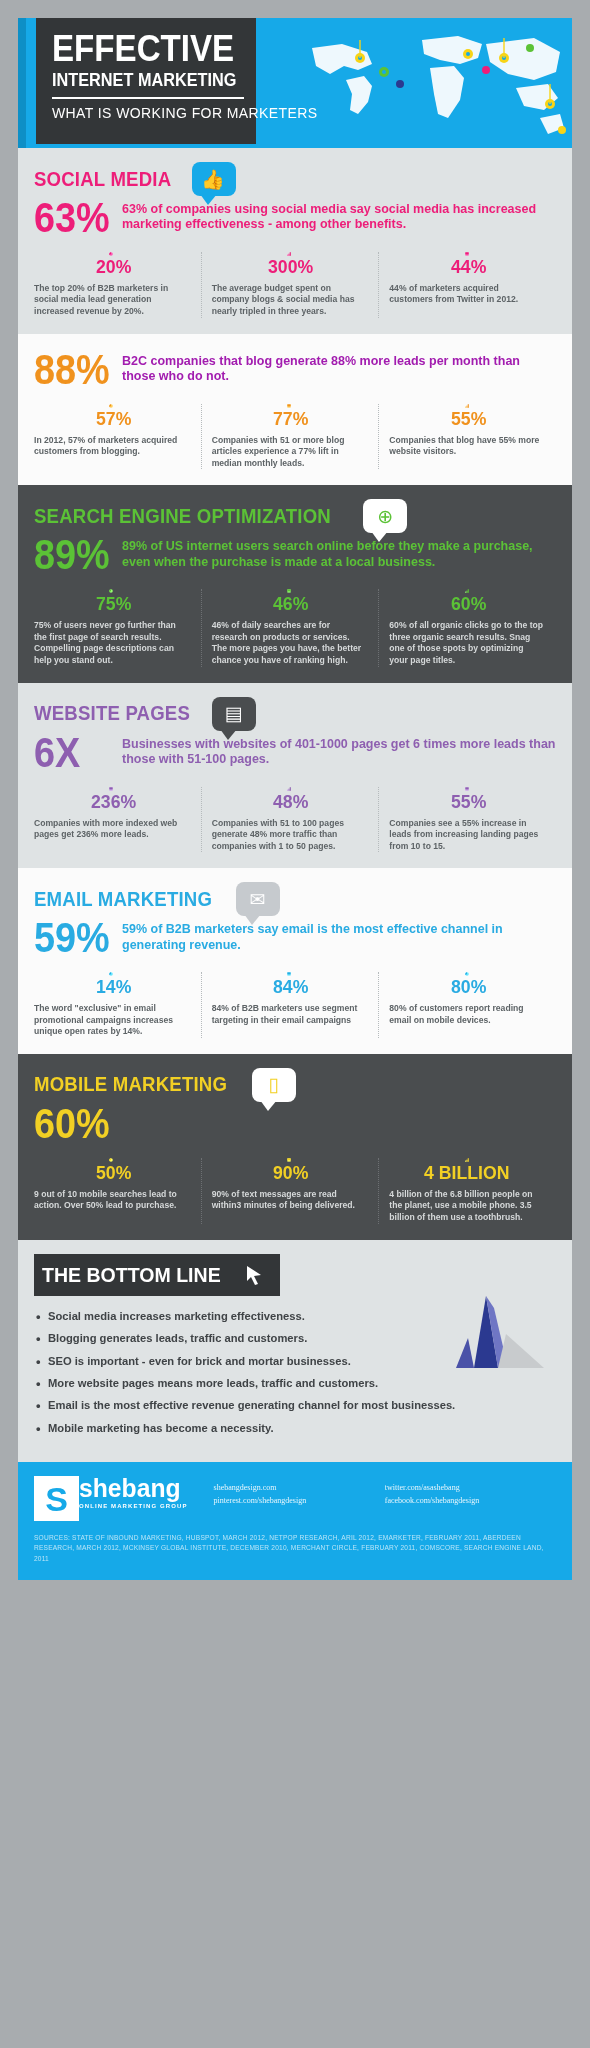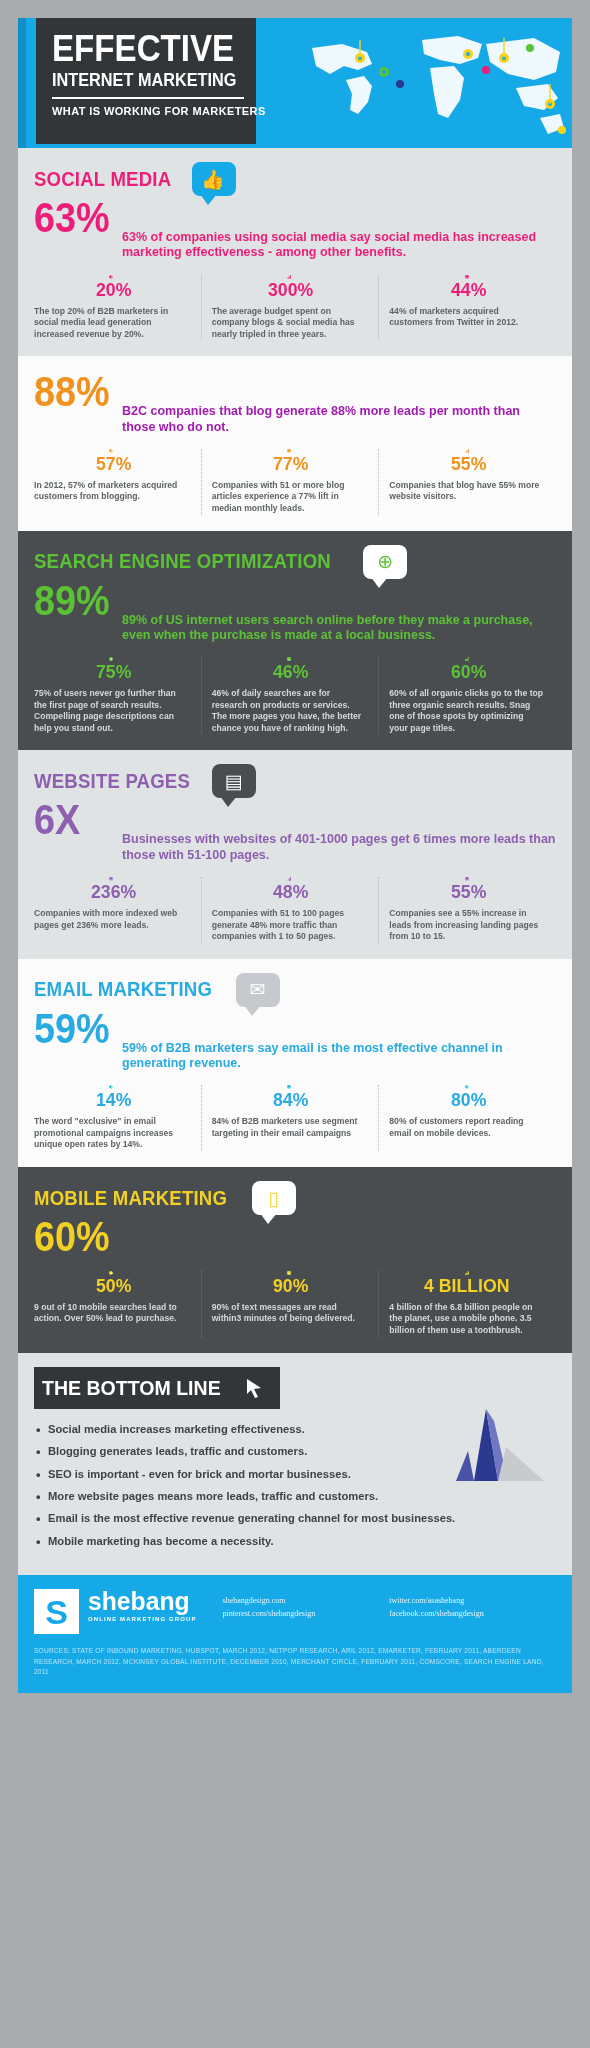--- a/index.html
+++ b/index.html
@@ -28,21 +28,21 @@
     line-height: 0.95; font-stretch: condensed; transform: scaleX(0.92);
     transform-origin: left center; white-space: nowrap;
   }
   .title-sub {
     color: #fff; font-size: 17.5px; font-weight: bold; line-height: 1.15;
     margin-top: 4px; transform: scaleX(0.93); transform-origin: left center;
     white-space: nowrap;
   }
   .title-rule { height: 2px; background: #fff; margin: 7px 0 6px 0; width: 192px; }
   .title-tag {
-    color: #fff; font-size: 11px; font-weight: bold; letter-spacing: 0.4px;
+    color: #fff; font-size: 14px; font-weight: normal; letter-spacing: 0.4px;
     white-space: nowrap;
   }
   .map { position: absolute; right: 0; top: 0; width: 300px; height: 130px; }
 
   
   .section { padding: 14px 16px 16px 16px; }
   .sec-light { background: #dfe3e4; }
   .sec-white { background: #fbfbfb; }
   .sec-dark  { background: #4a4d4f; }
 
@@ -63,21 +63,20 @@
 
   .big-row { display: flex; align-items: flex-start; margin-top: 2px; }
   .big-num {
     font-size: 42px; font-weight: bold; line-height: 0.95;
     transform: scaleX(0.9); transform-origin: left top; white-space: nowrap;
     min-width: 86px;
   }
   .big-text {
     font-size: 12.5px; font-weight: bold; line-height: 1.22; padding-top: 4px;
     margin-left: 2px;
-    margin-top: 28px;
   }
 
   .stats { display: flex; margin-top: 14px; }
   .stat { flex: 1; padding-right: 12px; }
   .stat:nth-child(2) { border-left: 1px dotted #b6bbbd; padding-left: 10px; }
   .stat:nth-child(3) { border-left: 1px dotted #b6bbbd; padding-left: 10px; }
   .sec-dark .stat:nth-child(2), .sec-dark .stat:nth-child(3) { border-left-color:#6d7073; }
   .stat-head { display: flex; align-items: center; height: 26px; flex-direction: column; }
   .stat-num {
     font-size: 19px; font-weight: bold; margin-left: 7px;
@@ -105,21 +104,21 @@
   .bl-art { position: absolute; right: 18px; top: 38px; }
 
   
   .footer { background: #16a9e8; padding: 14px 16px 16px 16px; }
   .foot-top { display: flex; align-items: flex-start; }
   .logo-sq {
     width: 45px; height: 45px; background: #fff; flex: none;
     display: flex; align-items: center; justify-content: center;
   }
   .logo-s { color:#16a9e8; font-size: 34px; font-weight: bold; line-height: 1; }
-  .brand { margin-left: 9px; }
+  .brand { }
   .brand-name { color:#fff; font-size: 26px; font-weight: bold; line-height: 0.95;
                 transform: scaleX(0.95); transform-origin:left center; }
   .brand-sub { color:#fff; font-size: 6px; font-weight: bold; letter-spacing: 1.1px;
                margin-top: 2px; }
   .links { display: flex; margin-left: 26px; padding-top: 6px; flex: 1; }
   .link-col { flex: 1; }
   .link-col div { color:#e6f6fd; font-size: 8px; line-height: 1.55; font-family: Liberation Serif, serif; }
   .sources { color:#b9e5f8; font-size: 6.6px; line-height: 1.55; margin-top: 12px;
              letter-spacing: 0.2px; }
 </style>

